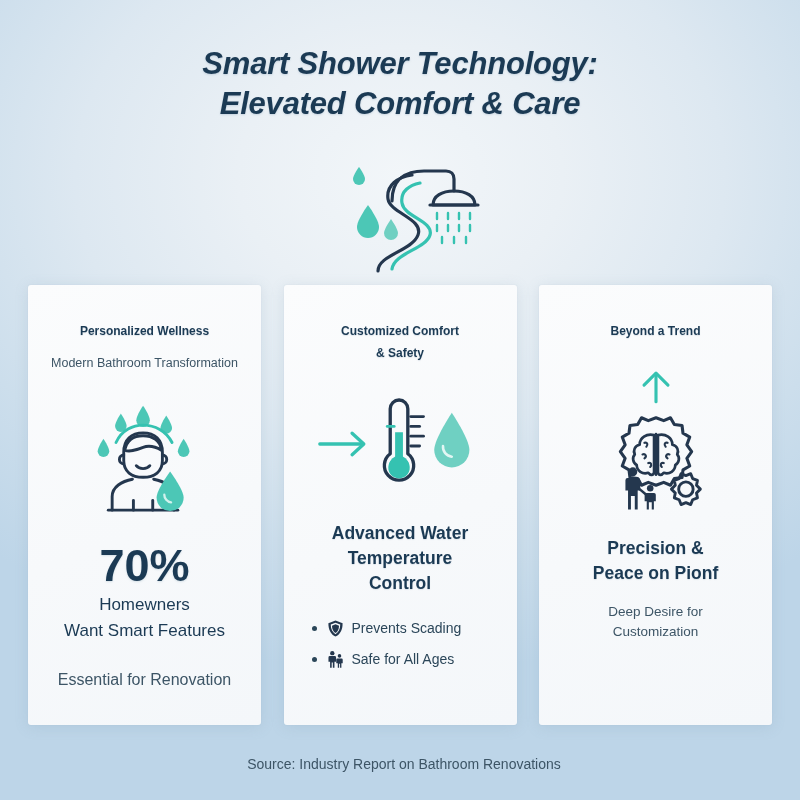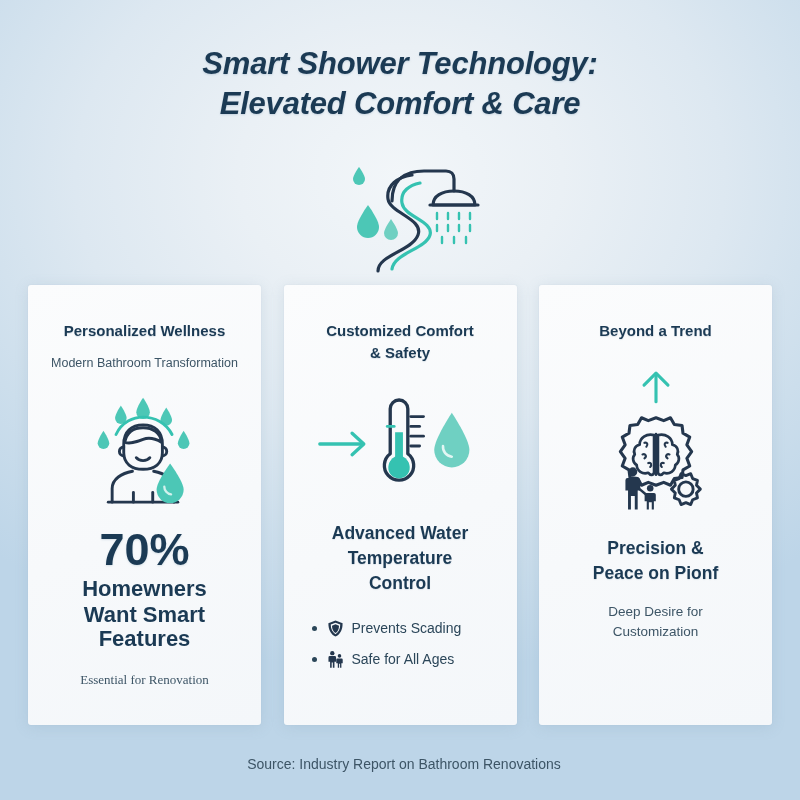--- a/index.html
+++ b/index.html
@@ -43,48 +43,47 @@
   .card {
     width:233px; height:440px;
     background:linear-gradient(160deg,#fbfcfd 0%,#f7f9fb 55%,#f4f7fa 100%);
     border-radius:3px;
     box-shadow:0 2px 14px rgba(110,140,165,0.17), 0 0 1px rgba(120,150,175,0.25);
     display:flex; flex-direction:column; align-items:center;
     padding:35px 12px 20px 12px;
   }
 
   .card-head {
-    font-size:15px; font-weight:bold; color:#1b3a54;
+    font-size:12px; font-weight:bold; color:#1b3a54;
     text-align:center; line-height:22px;
     text-shadow:0 1px 1px rgba(140,165,185,0.25);
   }
   .card-sub {
     font-size:12.5px; color:#3d5566; text-align:center;
     margin-top:13px; line-height:17px;
   }
 
   .icon-slot {
     flex:0 0 auto;
     display:flex; align-items:center; justify-content:center;
     width:100%;
   }
 
   .stat-big {
     font-size:45px; font-weight:bold; color:#1b3a54;
     line-height:50px; text-align:center;
     text-shadow:0 1px 2px rgba(130,160,180,0.28);
   }
   .stat-label {
-    font-size:22px; font-weight:bold; color:#1b3a54;
+    font-size:17px; font-weight:normal; color:#1b3a54;
     text-align:center; line-height:24px; margin-top:2px;
   }
   .stat-note {
-    font-size:13px; color:#3d5566; text-align:center;
+    font-size:16px; color:#3d5566; text-align:center;
     line-height:18px;
-    font-family:Liberation Serif, serif;
   }
 
   .lead {
     font-size:17.5px; font-weight:bold; color:#1b3a54;
     text-align:center; line-height:25px;
     text-shadow:0 1px 1px rgba(140,165,185,0.22);
   }
   .lead-note {
     font-size:13.5px; color:#3d5566; text-align:center;
     line-height:20px;

